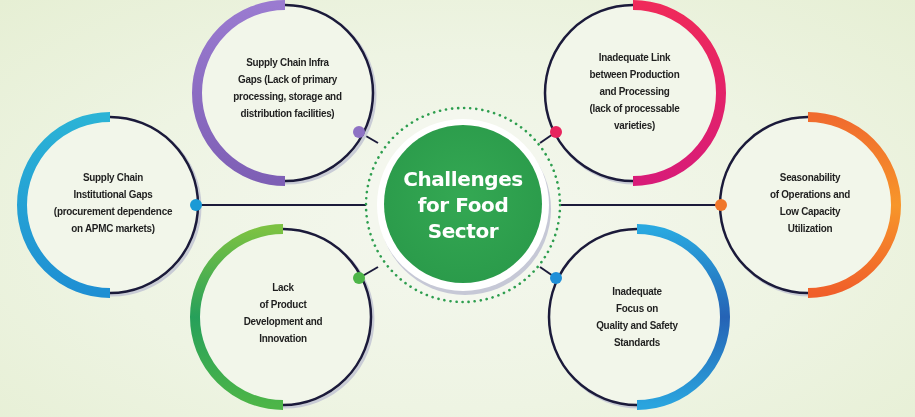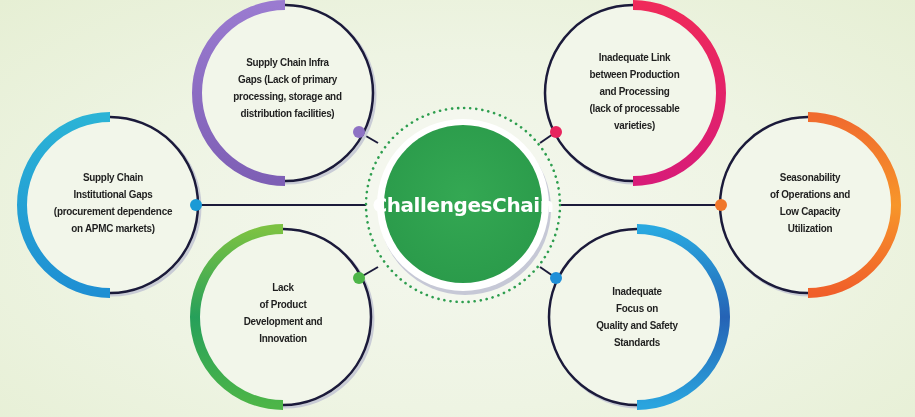--- a/index.html
+++ b/index.html
@@ -22,21 +22,21 @@
     font-weight: bold;
     font-size: 11.5px;
     line-height: 17px;
     letter-spacing: -0.3px;
     transform: scaleX(0.86);
   }
   .node-text span { display: block; white-space: nowrap; }
   .center-text {
     position: absolute;
     left: 383px; top: 125px; width: 160px; height: 160px;
-    display: flex; flex-direction: row; align-items: center; justify-content: center;
+    display: flex; flex-direction: column; align-items: center; justify-content: center;
     color: #ffffff; font-weight: bold; font-size: 20px; line-height: 26px;
     text-align: center;
     font-family: "DejaVu Sans", sans-serif;
     letter-spacing: -0.4px;
   }
   .center-text span { display: block; white-space: nowrap; }
 </style>
 </head>
 <body>
 
@@ -130,21 +130,22 @@
     <g>
       <circle cx="463" cy="205" r="97" fill="#f4f7ee" stroke="#2e9e4f" stroke-width="2.6" stroke-dasharray="0.1 6" stroke-linecap="round"></circle>
       <circle cx="465" cy="209" r="86" fill="#c6c8d6"></circle>
       <circle cx="463" cy="205" r="86" fill="#ffffff"></circle>
       <circle cx="463" cy="204" r="79" fill="url(#gCenter)"></circle>
     </g>
   </svg>
 
   <div class="center-text">
     <span>Challenges</span>
-    <span>Chain</span>
+    <span>for Food</span>
+    <span>Sector</span>
   </div>
 
   <div class="node-text" style="left:205px; top:43px; width:165px; height:90px;">
     <span>Supply Chain Infra</span>
     <span>Gaps (Lack of primary</span>
     <span>processing, storage and</span>
     <span>distribution facilities)</span>
   </div>
 
   <div class="node-text" style="left:552px; top:36px; width:165px; height:110px;">

